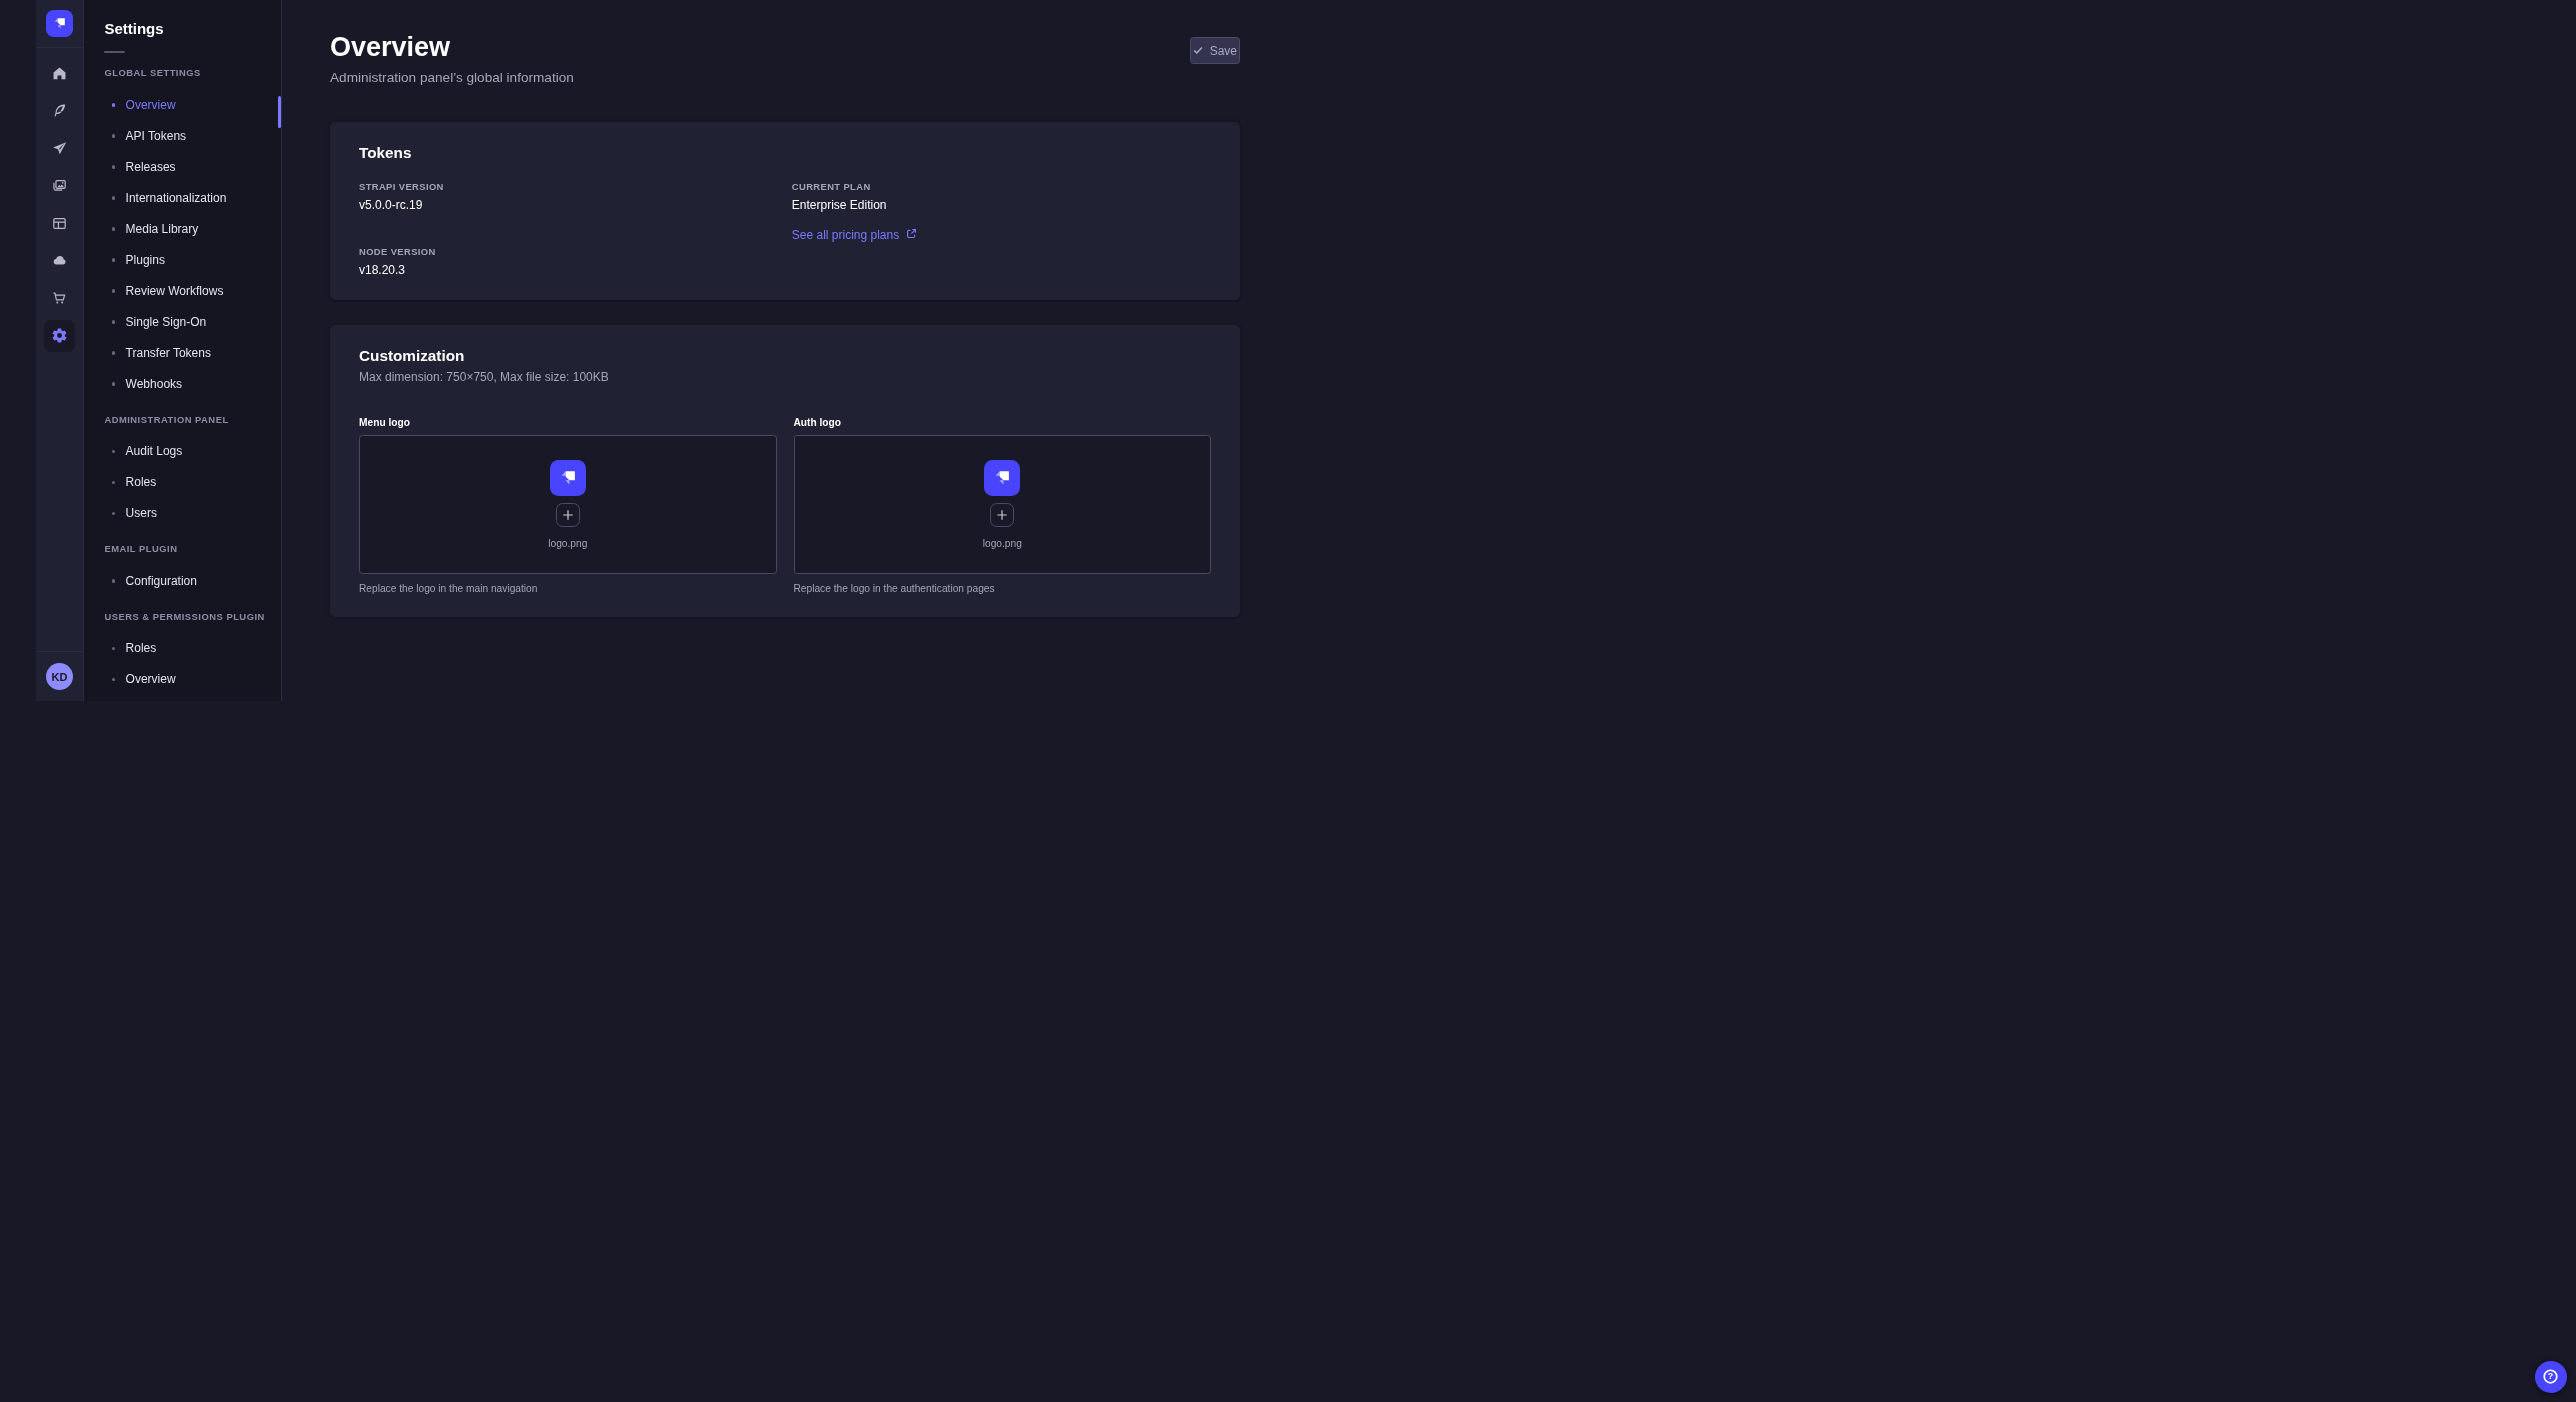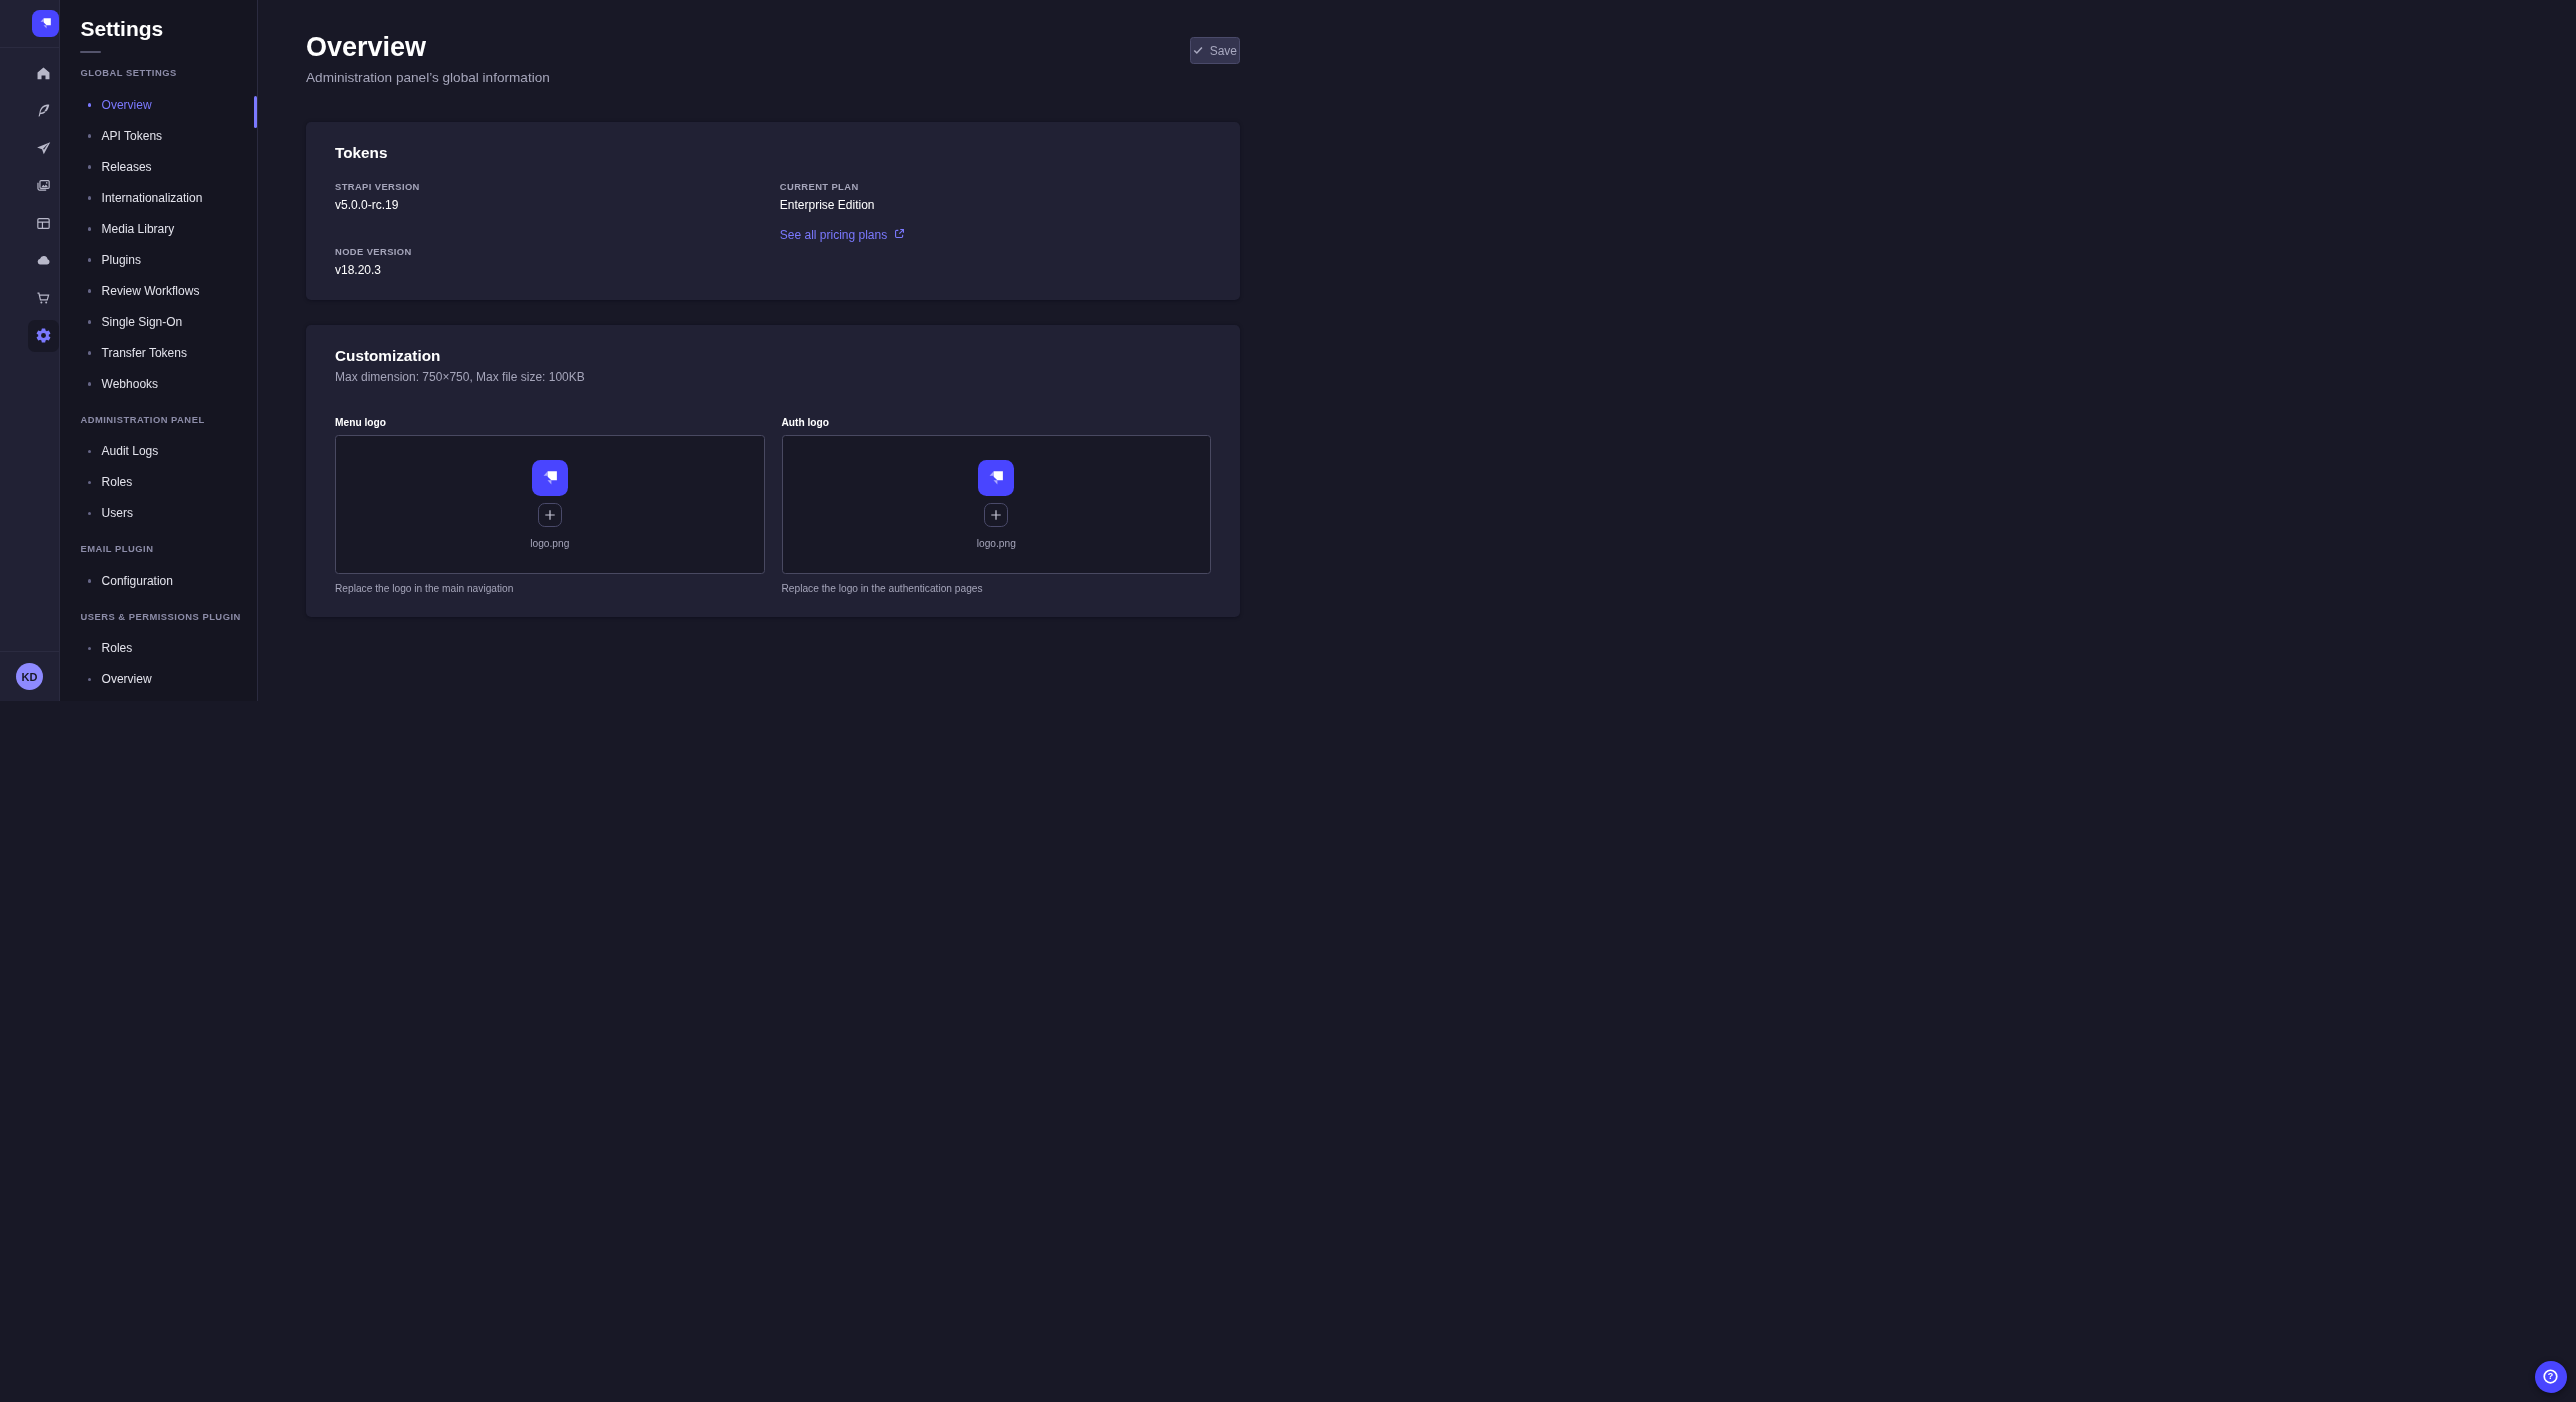--- a/index.html
+++ b/index.html
@@ -6,23 +6,23 @@
   html { background: #181826; }
   body {
     margin: 0; width: 1288px; height: 701px; overflow: hidden;
     background: #181826; color: #ffffff;
     font-family: "Liberation Sans", sans-serif;
   }
   .app { display: flex; height: 100%; }
 
   
   .rail {
-    width: 60px; flex-shrink: 0; background: #212134;
+    width: 48px; flex-shrink: 0; background: #212134;
     border-right: 0.9px solid #2b2b40;
-    display: flex; flex-direction: column; align-items: flex-end;
+    display: flex; flex-direction: column; align-items: center; margin-left: 36px;
   }
   .logo-tile {
     width: 27px; height: 27px; border-radius: 7.7px; background: #4945ff;
     display: flex; align-items: center; justify-content: center;
     margin: 10.2px 0 9.4px; cursor: pointer;
   }
   .rail-sep { width: 100%; height: 0.9px; background: #2b2b40; }
   .rail-nav { display: flex; flex-direction: column; align-items: center; padding-top: 10.2px; gap: 6px; }
   .rail-btn {
     width: 31px; height: 31.5px; display: flex; align-items: center; justify-content: center;
@@ -35,21 +35,21 @@
     color: #181826; font-size: 11px; font-weight: bold;
     display: flex; align-items: center; justify-content: center;
     margin: 11px 0 11px; cursor: pointer;
   }
 
   
   .subnav {
     width: 198px; flex-shrink: 0; background: #151521;
     border-right: 0.9px solid #2b2b40; position: relative; padding-top: 20.4px;
   }
-  .subnav-title { font-size: 21px; font-weight: 700; margin: 0 0 0 20.4px; line-height: 18px; }
+  .subnav-title { font-size: 15px; font-weight: 700; margin: 0 0 0 20.4px; line-height: 18px; }
   .subnav-rule { width: 20.4px; height: 1.7px; border-radius: 1.7px; background: #54546c; margin: 12.8px 0 0 20.4px; }
   .sn-section { margin-top: 14.5px; }
   .sn-title {
     font-size: 9.4px; font-weight: 700; letter-spacing: 0.5px;
     color: #8c8ca8; margin-left: 20.4px; line-height: 11px;
   }
   .sn-items { margin-top: 11px; }
   .sn-item {
     height: 31px; display: flex; align-items: center; gap: 10.2px;
     padding-left: 28px; font-size: 12px; color: #e3e3ec; cursor: pointer;

